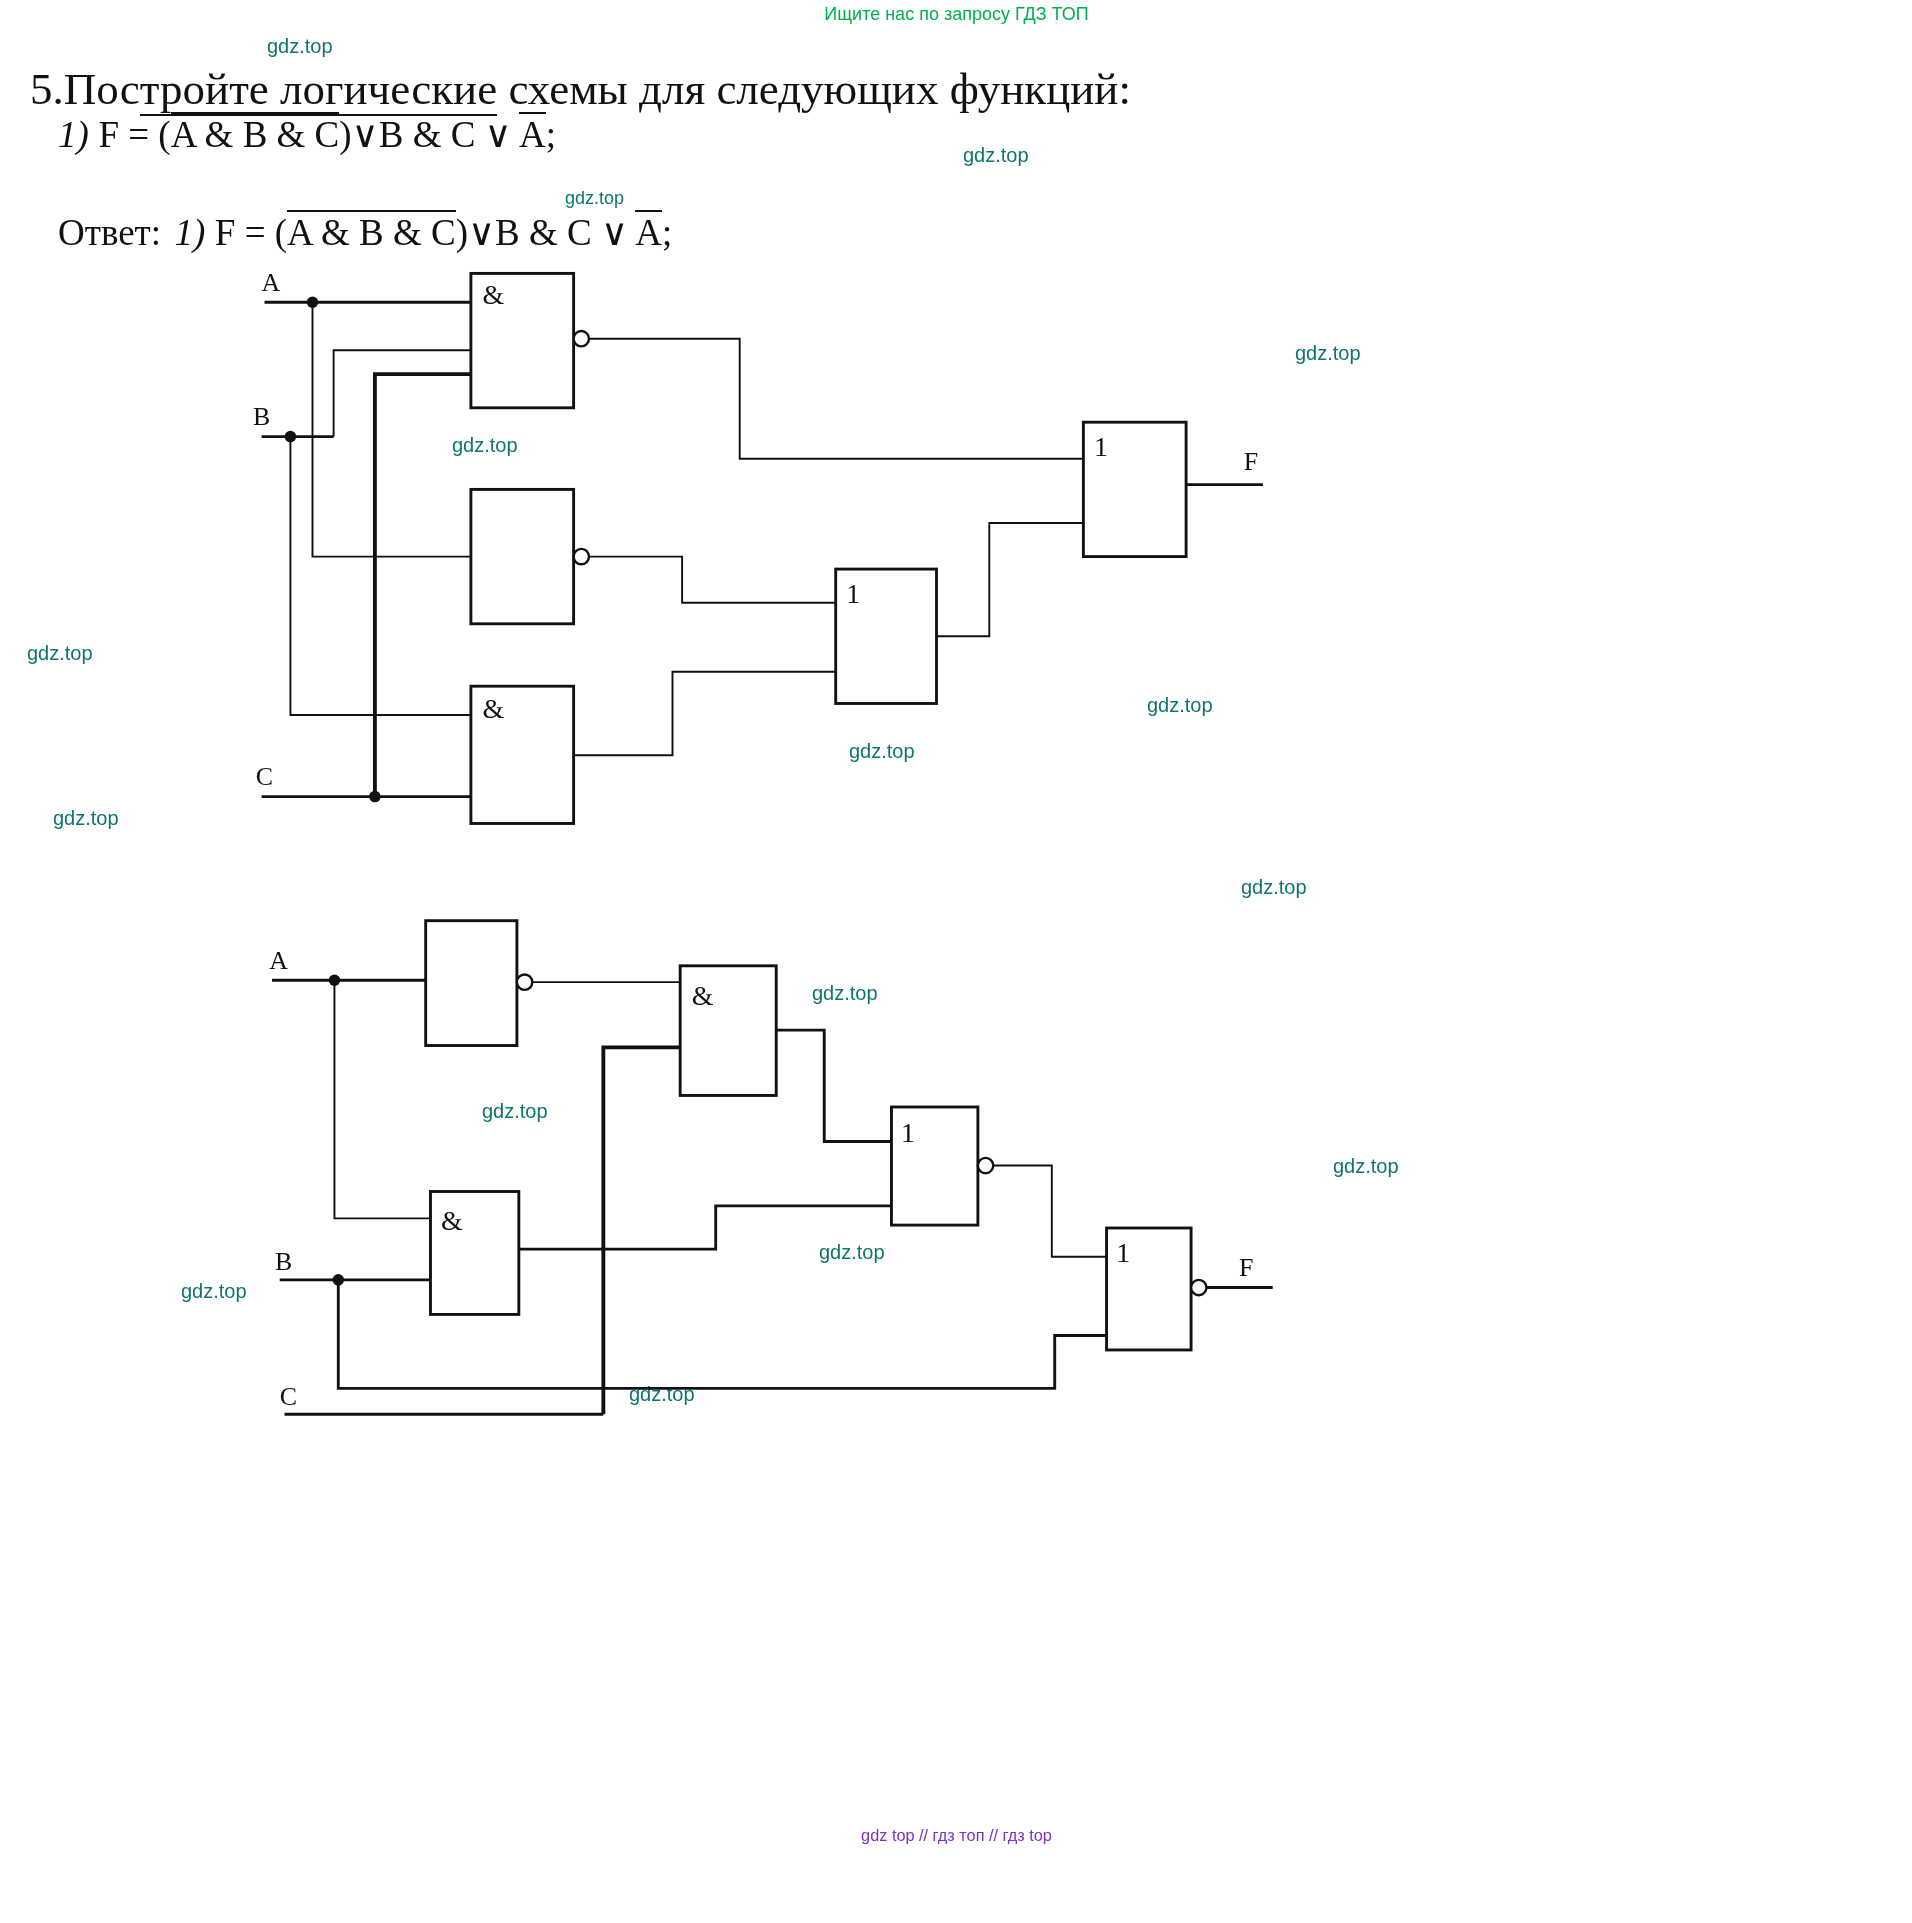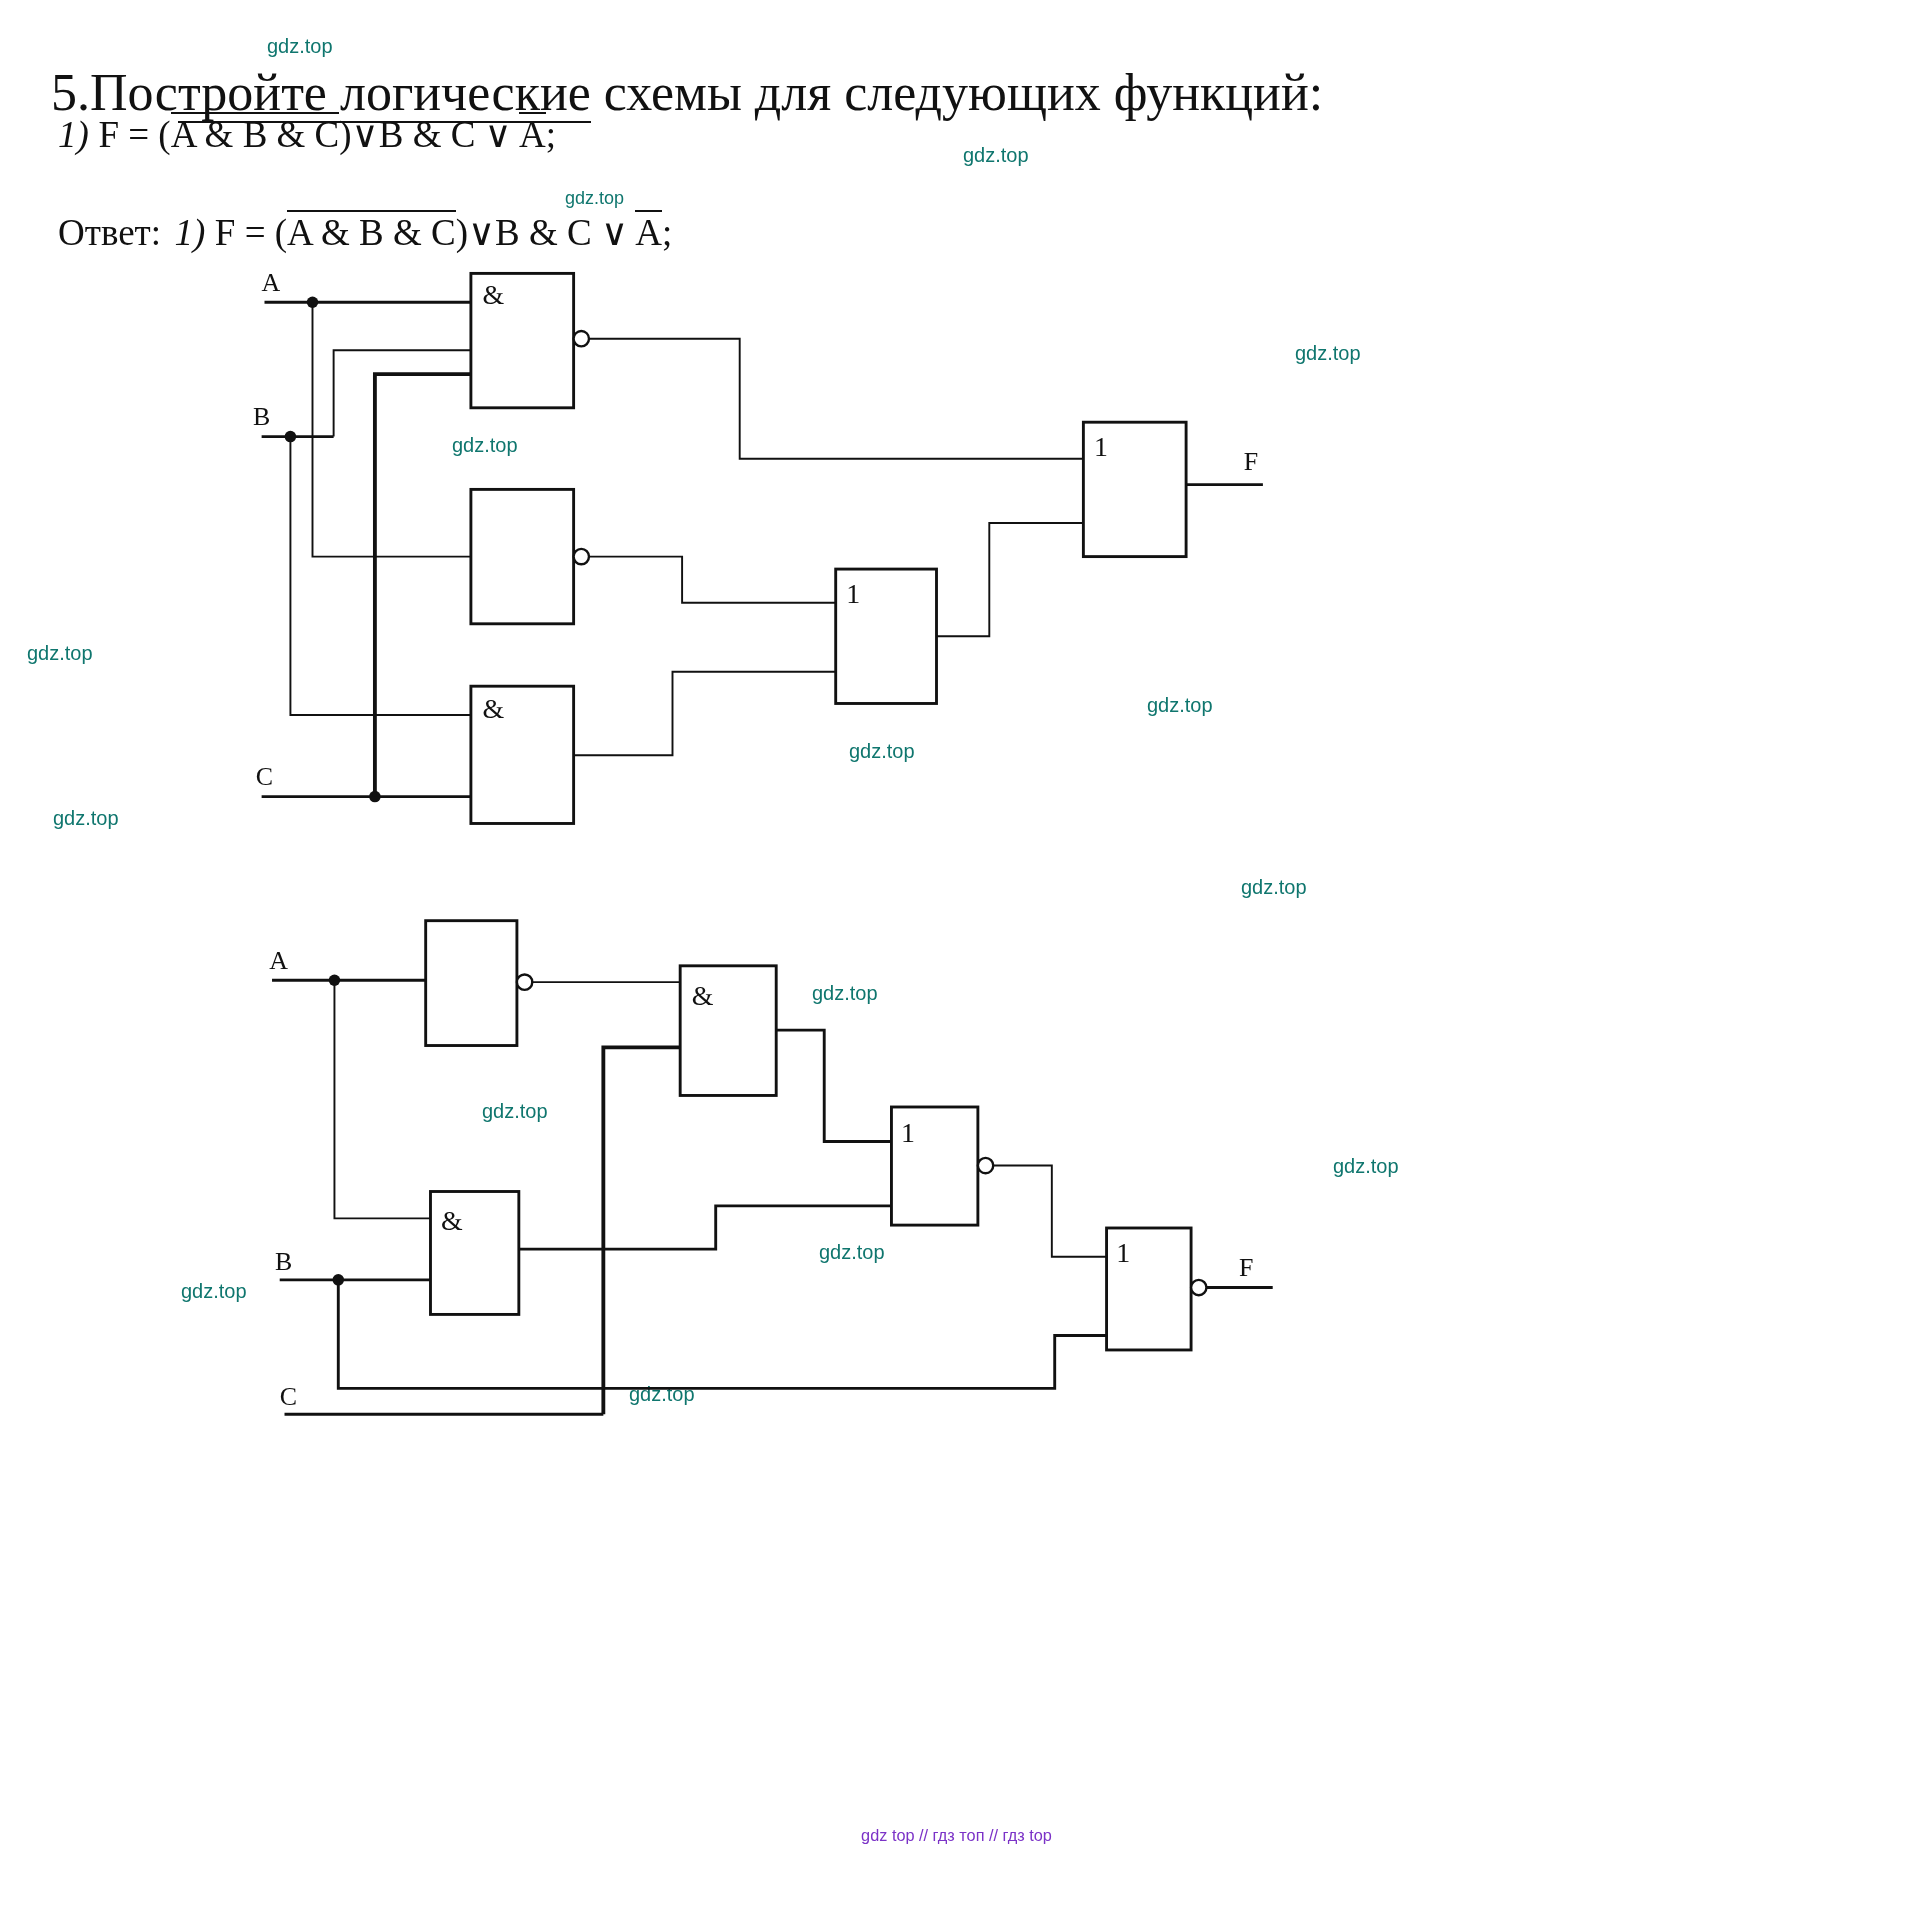--- a/index.html
+++ b/index.html
@@ -4,21 +4,21 @@
 <style>
   * { margin:0; padding:0; box-sizing:border-box; }
   html,body { background:#ffffff; }
   .page { position:relative; width:1913px; height:1923px; background:#fff;
           font-family:"Liberation Serif","DejaVu Serif",serif; color:#111; overflow:hidden; }
   .banner { position:absolute; top:3.8px; left:0; width:100%; text-align:center;
             font-family:"Liberation Sans","DejaVu Sans",sans-serif; font-size:18px; color:#00b050; }
   .wm { position:absolute; font-family:"Liberation Sans","DejaVu Sans",sans-serif;
         font-size:20px; color:#0f766e; white-space:nowrap; }
   .wm.small { font-size:18px; }
-  .title { position:absolute; left:51px; top:63px; font-size:52px; font-weight:normal; white-space:nowrap; }
+  .title { position:absolute; left:30px; top:63px; font-size:45px; font-weight:normal; white-space:nowrap; }
   .formula { position:absolute; left:58px; font-size:37px; white-space:nowrap; }
   .num { font-style:italic; margin-right:9.6px; }
   .num2 { font-style:italic; margin-right:1.9px; }
   .ovl { border-top:2.9px solid #111; }
   .unl { border-bottom:2.9px solid #111; }
   .blabel { font-weight:normal; margin-right:13.4px; }
   .footer { position:absolute; top:1826px; left:0; width:100%; text-align:center;
             font-family:"Liberation Sans","DejaVu Sans",sans-serif; font-size:16.3px; color:#7b32c7; }
   svg.circuit { position:absolute; left:0; }
   svg text { font-family:"Liberation Serif","DejaVu Serif",serif; fill:#111; }
@@ -29,20 +29,21 @@
   svg .bub { fill:#fff; stroke:#111; stroke-width:2.5; }
   svg .dot { fill:#111; stroke:none; }
   svg .glabel { font-size:29px; }
   svg .plabel { font-size:27px; }
 </style>
 </head>
 <body>
 
 <div class="page">
 
+  <div class="banner">Ищите нас по запросу ГДЗ ТОП</div>
 
   <div class="wm" style="left:267px;top:35px">gdz.top</div>
   <div class="wm" style="left:963px;top:144px">gdz.top</div>
   <div class="wm small" style="left:565px;top:188px">gdz.top</div>
   <div class="wm" style="left:452px;top:434px">gdz.top</div>
   <div class="wm" style="left:1295px;top:342px">gdz.top</div>
   <div class="wm" style="left:27px;top:642px">gdz.top</div>
   <div class="wm" style="left:1147px;top:694px">gdz.top</div>
   <div class="wm" style="left:849px;top:740px">gdz.top</div>
   <div class="wm" style="left:53px;top:807px">gdz.top</div>

